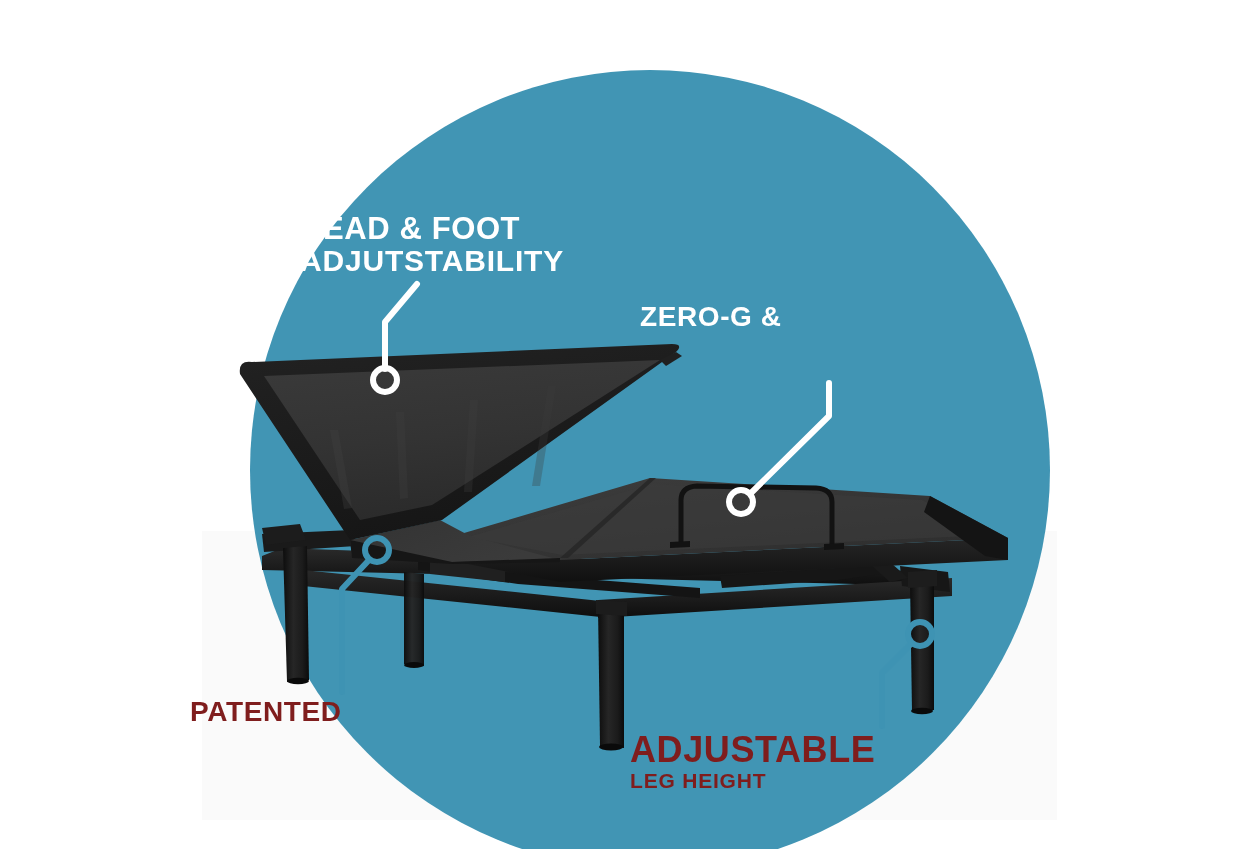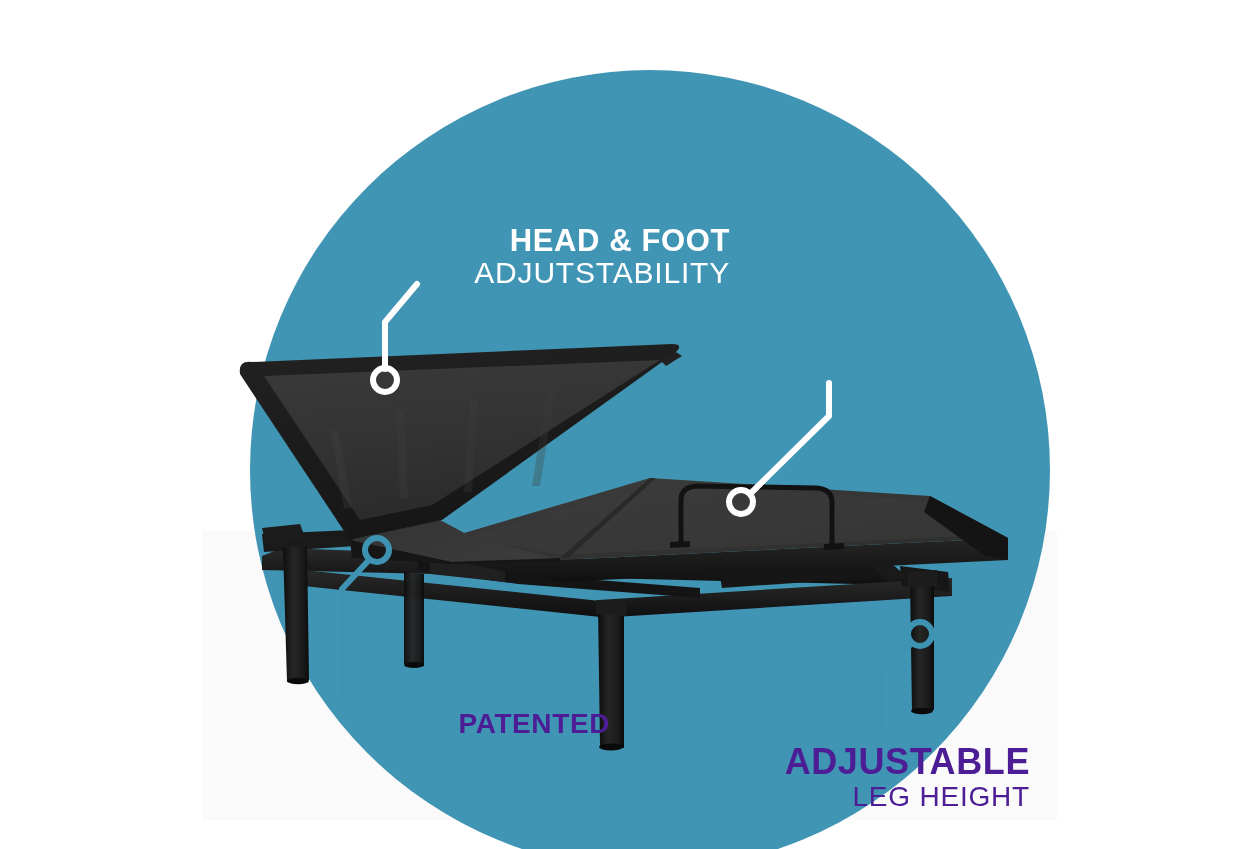--- a/index.html
+++ b/index.html
@@ -18,59 +18,58 @@
   }
   #art {
     position: absolute;
     left: 0;
     top: 0;
     width: 1252px;
     height: 849px;
   }
   .callout {
     position: absolute;
-    text-align: right;
+    text-align: left;
     line-height: 1.08;
     white-space: nowrap;
     user-select: none;
-    margin-top: 12px;
   }
   .callout .line1 {
     display: block;
     font-weight: 700;
     letter-spacing: 0.6px;
   }
   .callout .line2 {
     display: block;
-    font-weight: 400;
+    font-weight: 700;
     letter-spacing: 0.8px;
   }
   
   .callout.on-disc .line1,
   .callout.on-disc .line2 { color: #ffffff; }
 
   
   .callout.on-light .line1,
-  .callout.on-light .line2 { color: #4c1d95; }
+  .callout.on-light .line2 { color: #7f1d1d; }
 
   #co-head  { left: 300px;  top: 212px; width: 430px; font-size: 31px; }
   #co-head .line1 { font-size: 31px; }
   #co-head .line2 { font-size: 30px; }
 
   #co-zero  { left: 640px;  top: 302px; width: 384px; font-size: 28px; }
   #co-zero .line1 { font-size: 28px; }
   #co-zero .line2 { font-size: 27px; }
 
   #co-motor { left: 190px;  top: 697px; width: 420px; font-size: 28px; }
   #co-motor .line1 { font-size: 28px; }
   #co-motor .line2 { font-size: 28px; }
 
   #co-leg   { left: 630px;  top: 731px; width: 400px; font-size: 28px; }
   #co-leg .line1 { font-size: 36px; }
-  #co-leg .line2 { font-size: 28px; }
+  #co-leg .line2 { font-size: 21px; }
 </style>
 </head>
 <body>
 
 <div id="stage">
 
   <svg id="art" viewBox="0 0 1252 849" xmlns="http://www.w3.org/2000/svg">
     <defs>
       <clipPath id="clip-stage">
         <rect x="0" y="0" width="1252" height="849"></rect>
@@ -228,20 +227,21 @@
 
     </g>
   </svg>
 
   <div class="callout on-disc" id="co-head">
     <span class="line1">HEAD &amp; FOOT</span>
     <span class="line2">ADJUTSTABILITY</span>
   </div>
 
   <div class="callout on-disc" id="co-zero">
+    <span class="line1">ZERO-G &amp;</span>
   </div>
 
   <div class="callout on-light" id="co-motor">
     <span class="line1">PATENTED</span>
   </div>
 
   <div class="callout on-light" id="co-leg">
     <span class="line1">ADJUSTABLE</span>
     <span class="line2">LEG HEIGHT</span>
   </div>

